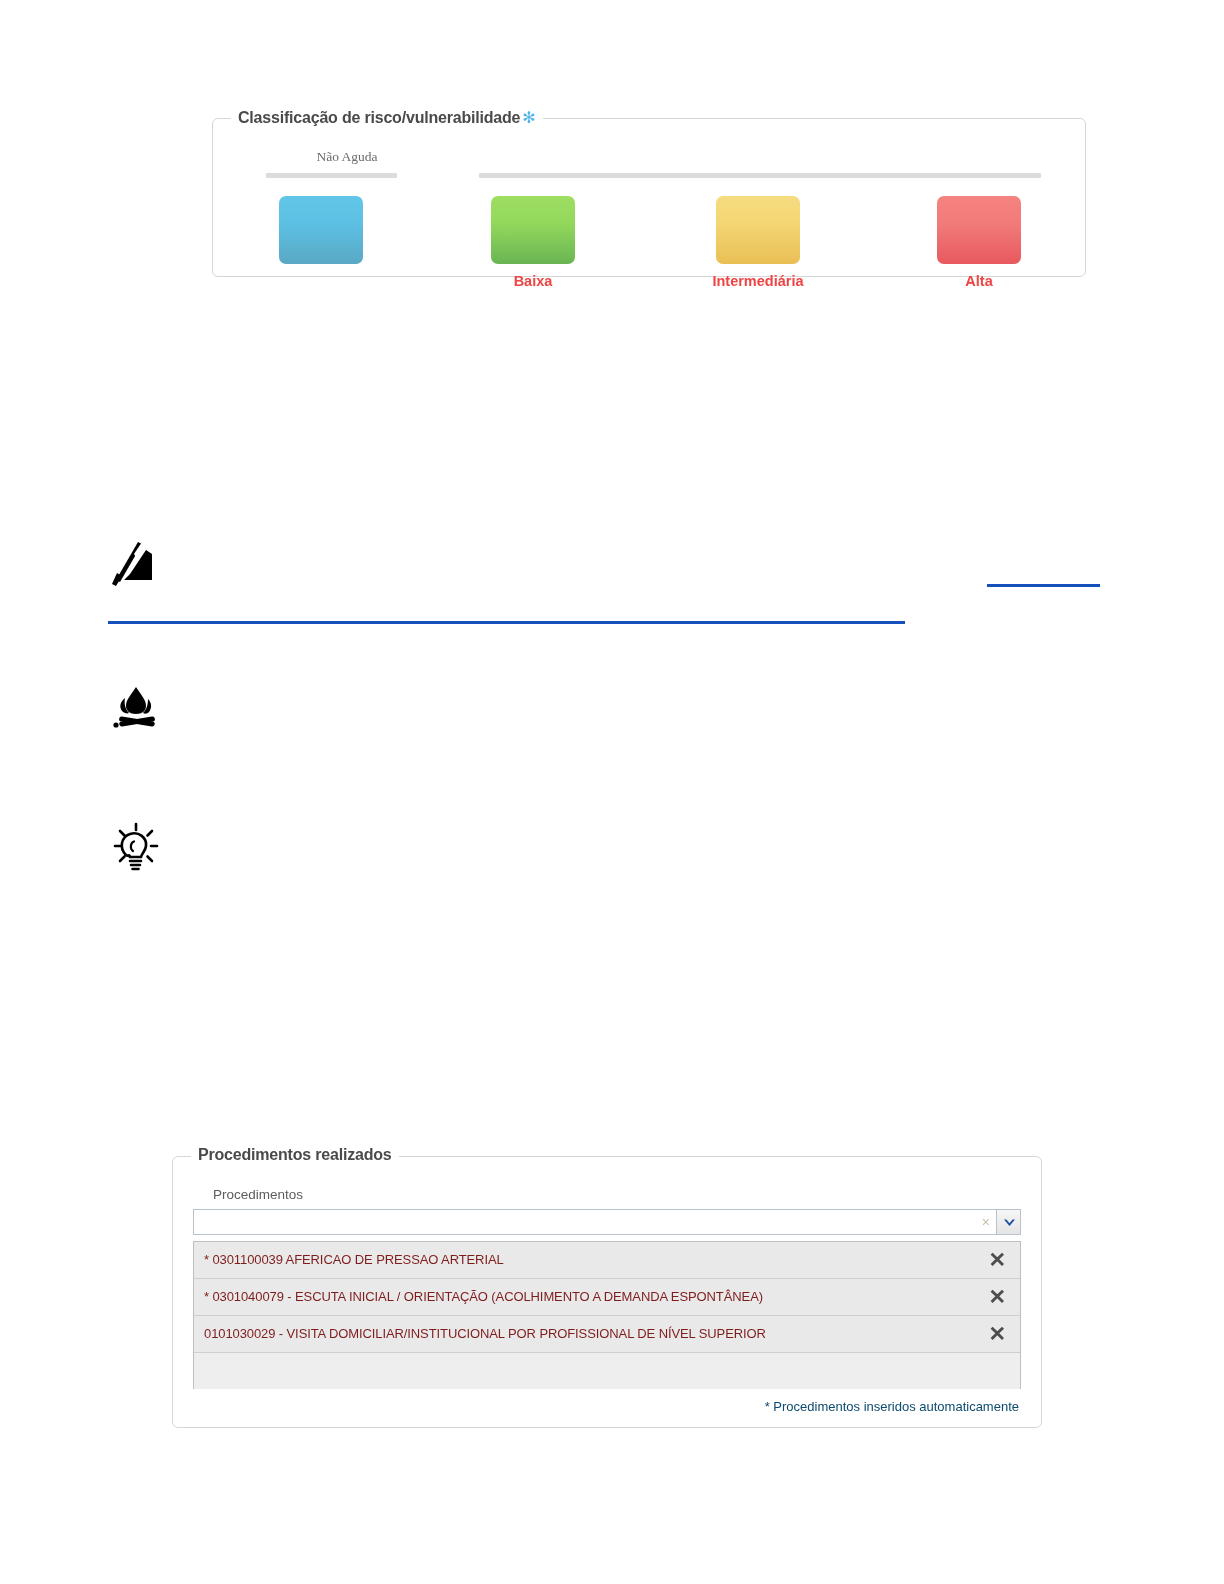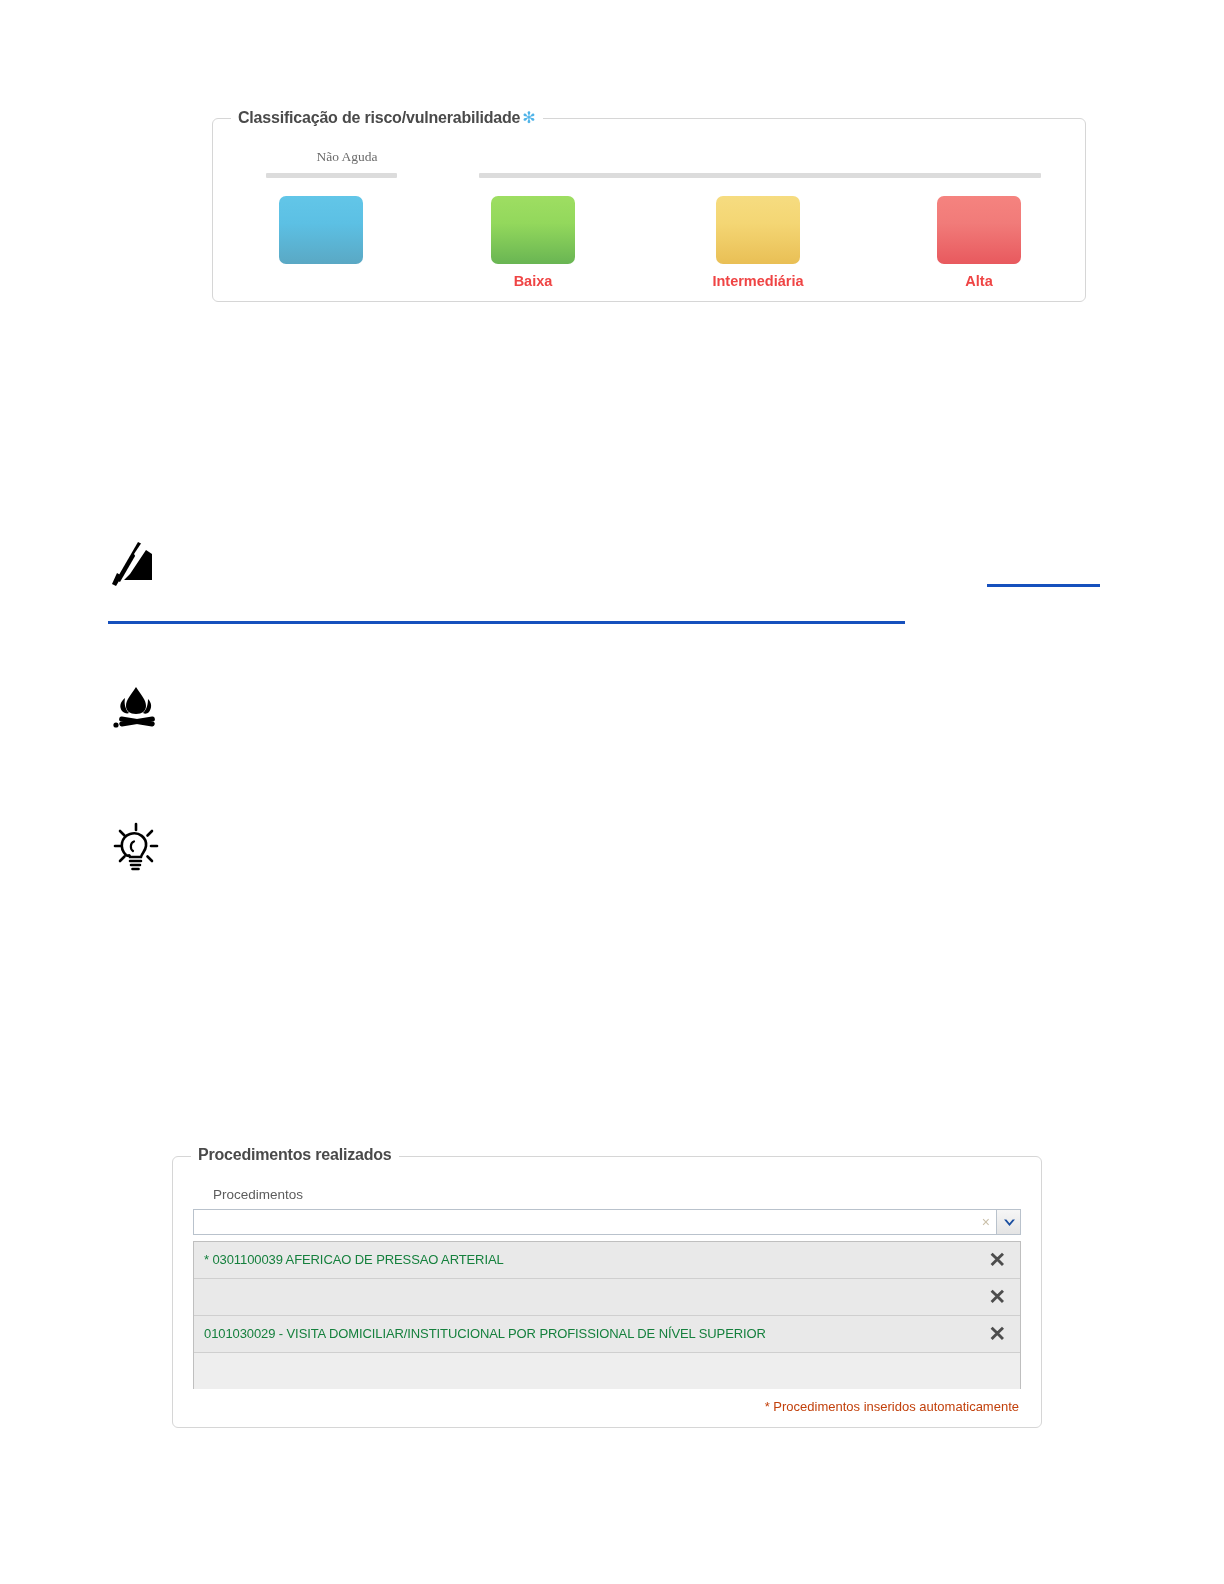--- a/index.html
+++ b/index.html
@@ -41,21 +41,21 @@
     font-weight: normal;
     font-size: 16px;
     margin-left: 2px;
   }
 
   
   #risk-panel {
     left: 212px;
     top: 118px;
     width: 874px;
-    height: 184px;
+    height: 159px;
   }
 
   .risk-group-label {
     position: absolute;
     font-size: 13.5px;
     color: #6b6b6b;
     text-align: center;
     white-space: nowrap;
     font-family: Liberation Serif, serif;
   }
@@ -172,21 +172,21 @@
     height: 37px;
     border-bottom: 1px solid #cfcfcf;
     background: #e9e9e9;
     box-sizing: border-box;
   }
   .proc-row-text {
     position: absolute;
     left: 10px;
     top: 10px;
     font-size: 13px;
-    color: #15803d;
+    color: #7f1d1d;
     white-space: nowrap;
     letter-spacing: -0.1px;
   }
   .proc-row-remove {
     position: absolute;
     right: 14px;
     top: 6px;
     font-size: 21px;
     font-weight: bold;
     color: #4d4d4d;
@@ -195,21 +195,21 @@
   }
   .proc-empty {
     height: 36px;
     background: #eeeeee;
   }
   .proc-footnote {
     position: absolute;
     right: 22px;
     top: 242px;
     font-size: 13px;
-    color: #c2410c;
+    color: #0c4a6e;
     white-space: nowrap;
   }
 </style>
 </head>
 <body>
 
 <div class="panel" id="risk-panel">
   <div class="panel-legend">
     <span>Classificação de risco/vulnerabilidade</span><span class="req-star">✻</span>
   </div>
@@ -283,20 +283,21 @@
       </svg>
     </div>
   </div>
 
   <div class="proc-list">
     <div class="proc-row">
       <span class="proc-row-text">* 0301100039   AFERICAO DE PRESSAO ARTERIAL</span>
       <span class="proc-row-remove">✕</span>
     </div>
     <div class="proc-row">
+      <span class="proc-row-text">* 0301040079 - ESCUTA INICIAL / ORIENTAÇÃO (ACOLHIMENTO A DEMANDA ESPONTÂNEA)</span>
       <span class="proc-row-remove">✕</span>
     </div>
     <div class="proc-row">
       <span class="proc-row-text">0101030029 - VISITA DOMICILIAR/INSTITUCIONAL POR PROFISSIONAL DE NÍVEL SUPERIOR</span>
       <span class="proc-row-remove">✕</span>
     </div>
     <div class="proc-empty"></div>
   </div>
 
   <div class="proc-footnote">* Procedimentos inseridos automaticamente</div>

